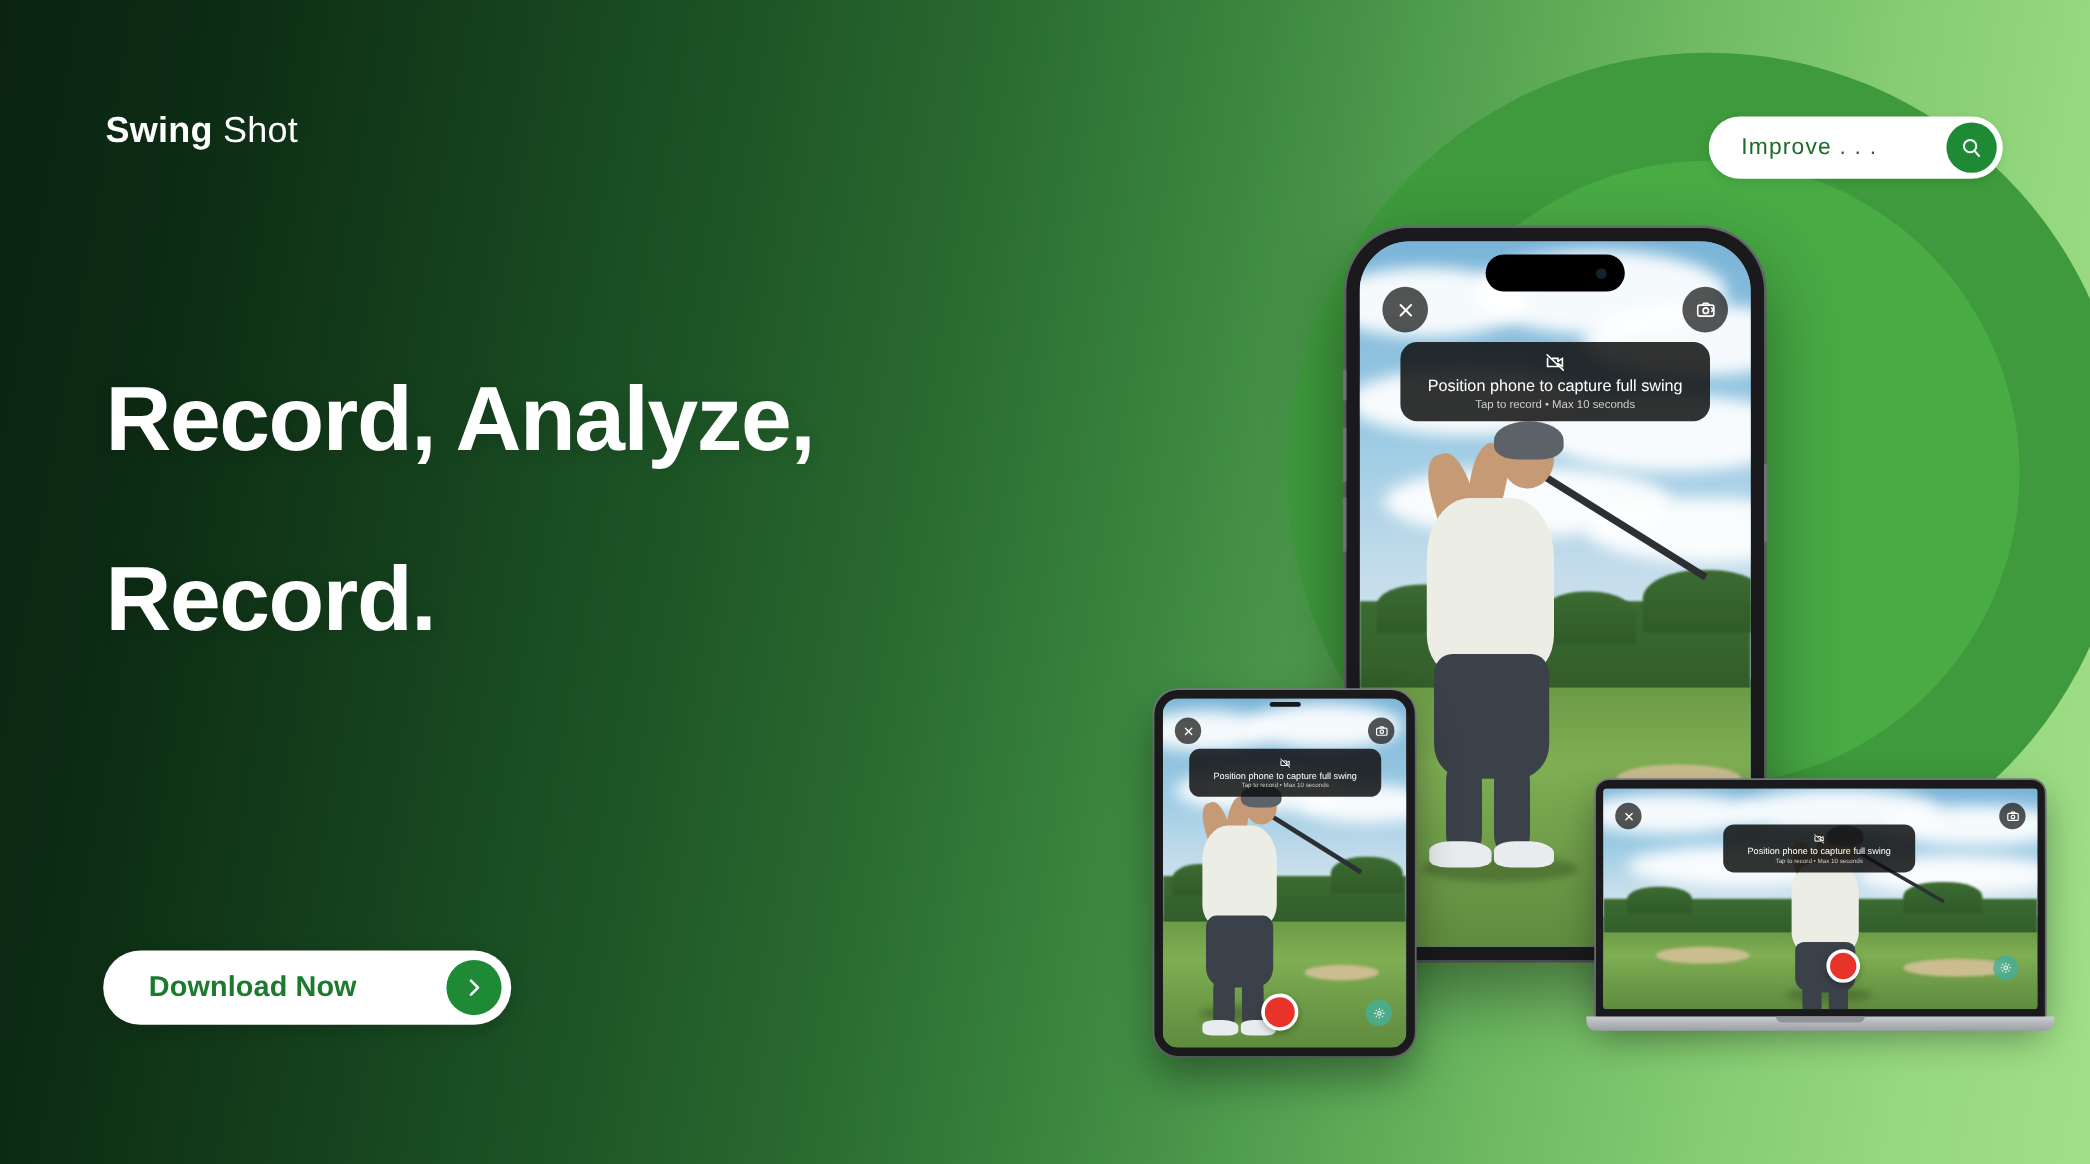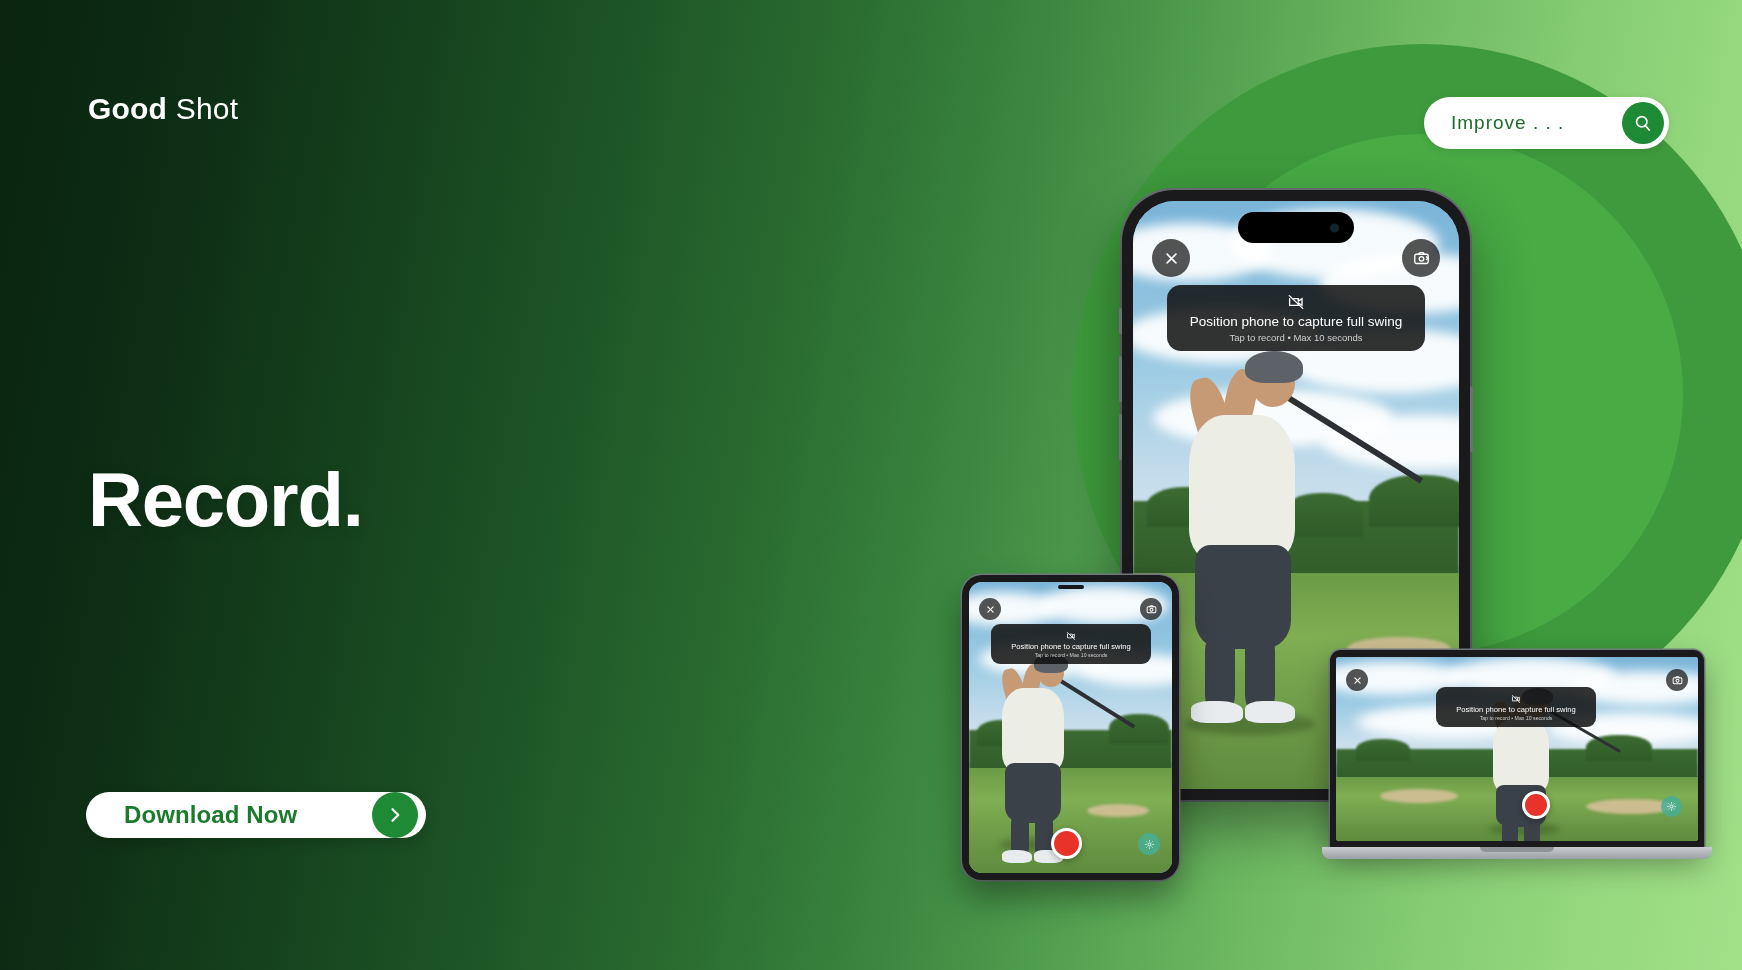--- a/index.html
+++ b/index.html
@@ -69,21 +69,21 @@
     width:760px;
     text-shadow:0 2px 14px rgba(0,0,0,.13);
   }
   .subhead {
     position:absolute; left:88px; top:645px;
     font-size:22px; line-height:1.62; font-weight:400;
     color:#e5f2e4; width:640px;
   }
   .cta {
     position:absolute; left:86px; top:792px;
-    height:46px; width:340px;
+    height:62px; width:340px;
     background:#ffffff; border-radius:40px;
     display:flex; align-items:center;
     padding:0 8px 0 38px;
     box-shadow:0 4px 14px rgba(0,0,0,.18);
   }
   .cta-label {
     flex:1; font-size:24px; font-weight:700; color:#1c7a2e;
     letter-spacing:0.1px; white-space:nowrap;
   }
   .cta-arrow {
@@ -220,35 +220,35 @@
 </style>
 </head>
 <body>
 
 <div id="hero">
 
   <div class="deco-ring ring-outer"></div>
   <div class="deco-ring ring-inner"></div>
 
   <div class="logo">
-    <span class="b">Good</span><span>&nbsp;</span><span class="l">Shot</span>
+    <span class="b">Swing</span><span>&nbsp;</span><span class="l">Shot</span>
   </div>
 
   <div class="searchbar">
     <div class="sv">Improve . . .</div>
     <div class="search-btn">
       <svg width="20" height="20" viewBox="0 0 24 24" fill="none" stroke="#ffffff" stroke-width="2">
         <circle cx="10.5" cy="10.5" r="6.2"></circle>
           <line x1="15.2" y1="15.6" x2="20" y2="21"></line>
       </svg>
     </div>
   </div>
 
   <h1 class="headline">
-    <br>
+    <span>Record, Analyze,</span><br>
     <br>
     <span>Record.</span>
   </h1>
 
 
   <div class="cta">
     <span class="cta-label">Download Now</span>
     <span class="cta-arrow">
       <svg width="20" height="20" viewBox="0 0 24 24" fill="none" stroke="#ffffff" stroke-width="2.6" stroke-linecap="round" stroke-linejoin="round">
         <polyline points="9 5 16 12 9 19"></polyline>

